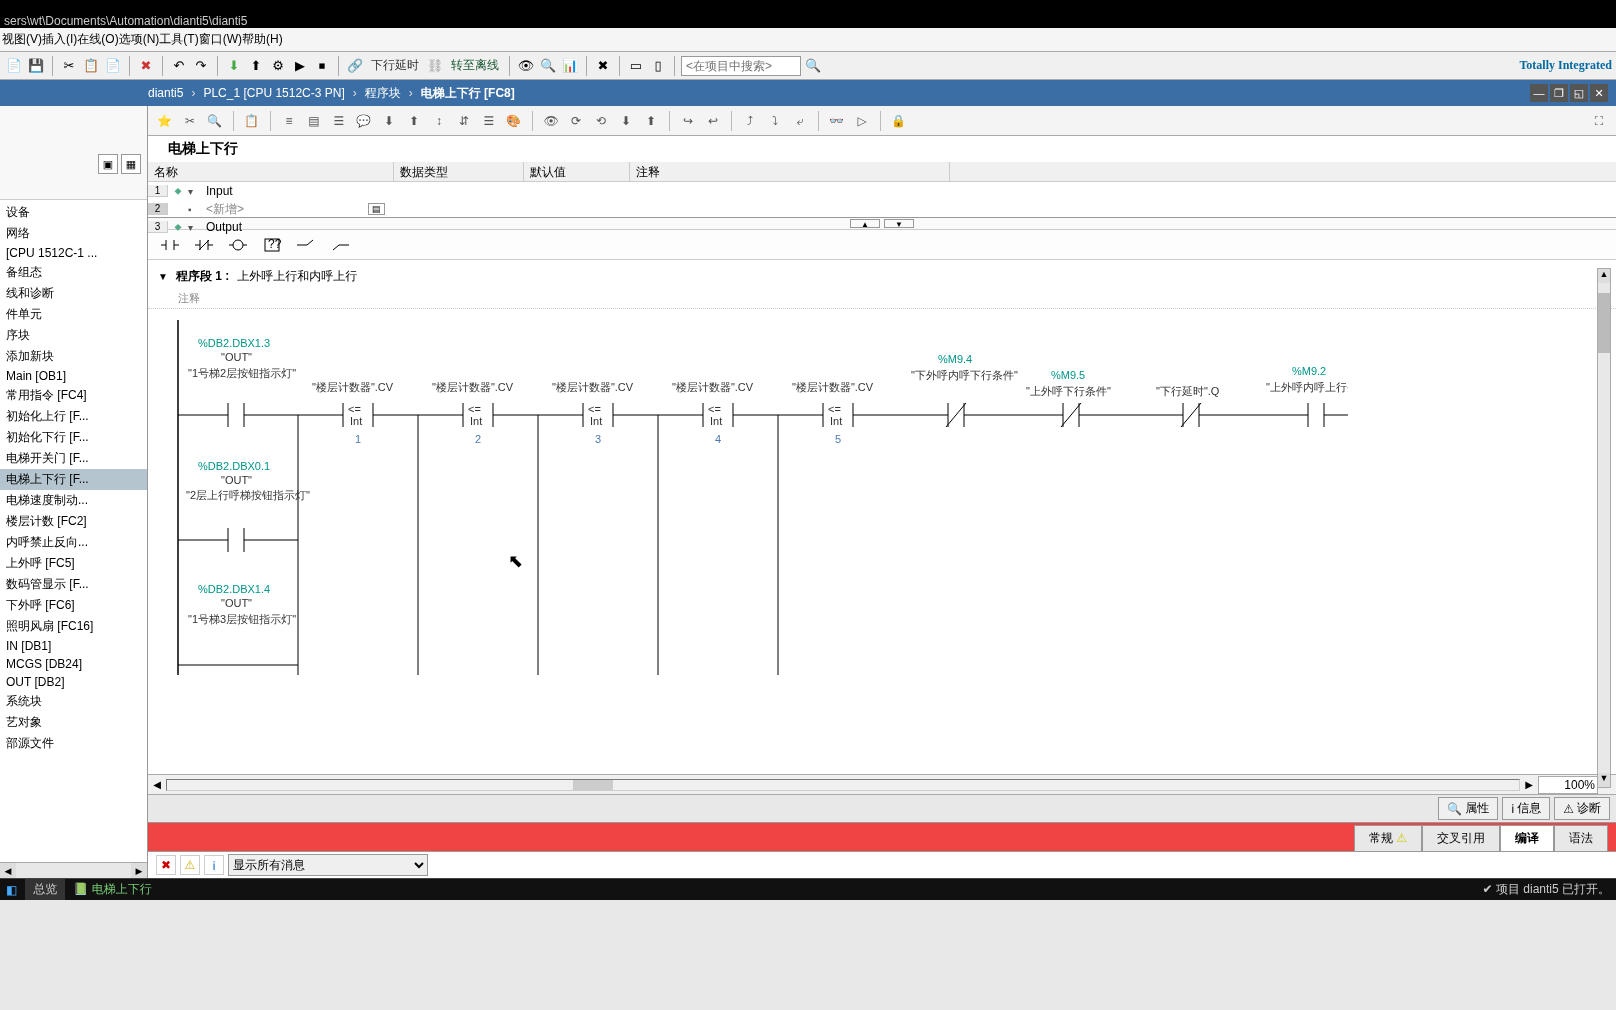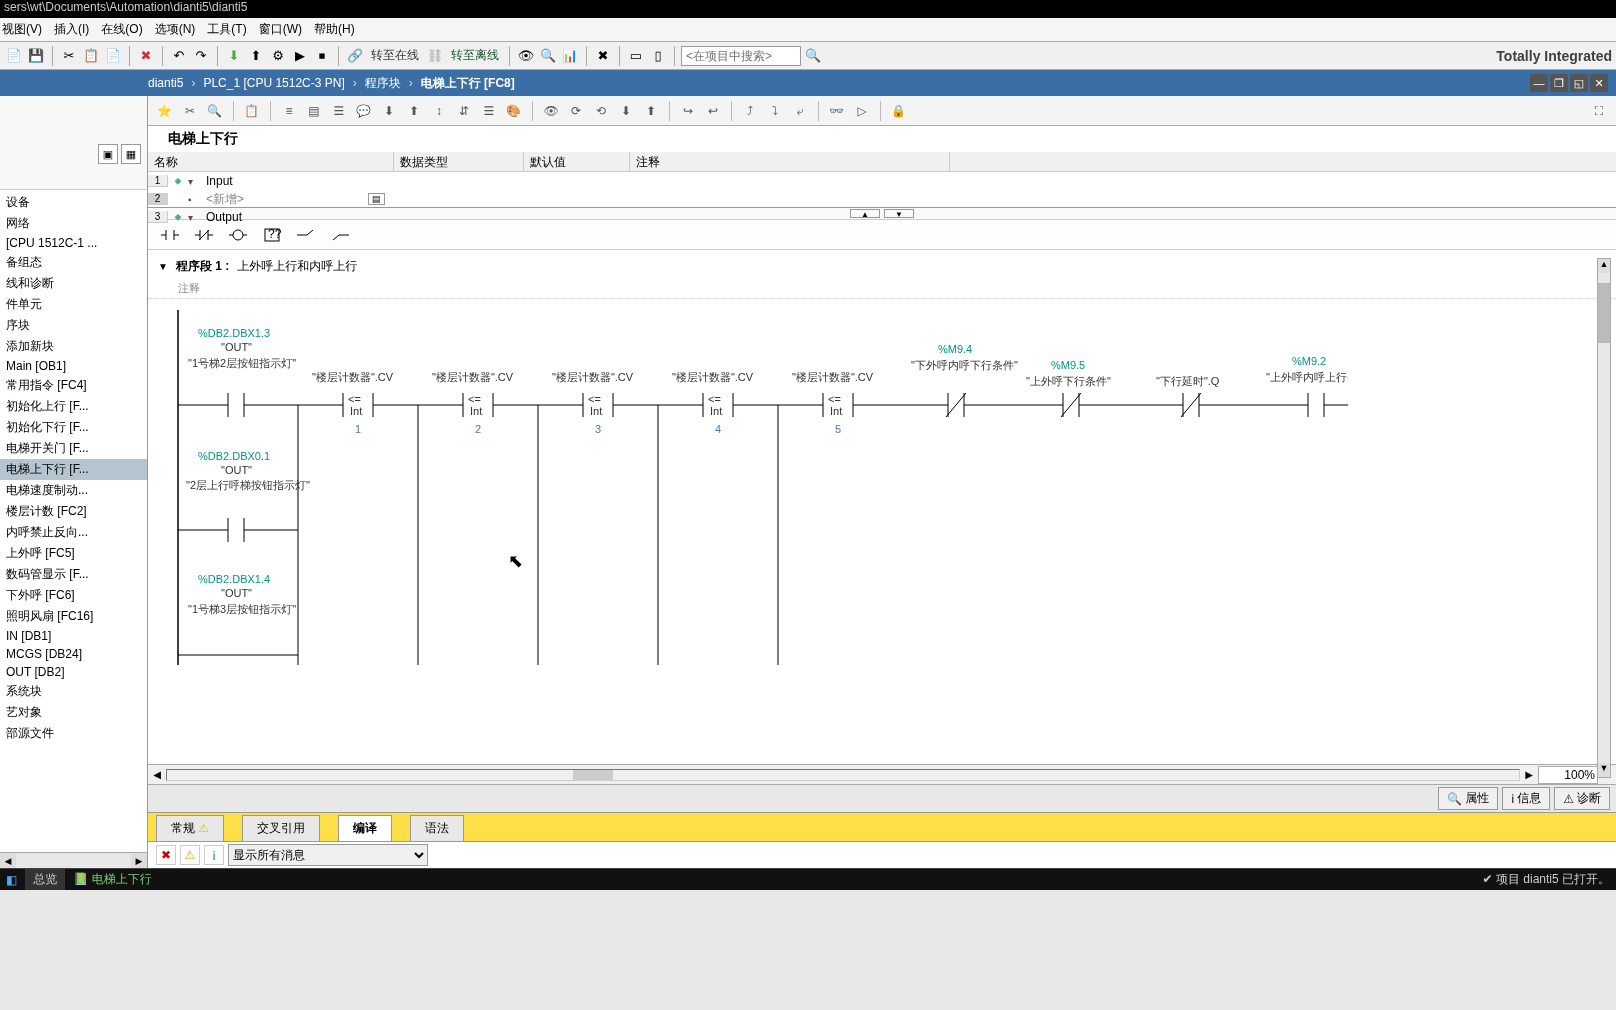--- a/index.html
+++ b/index.html
@@ -1,26 +1,26 @@
 <!DOCTYPE html>
 <html><head>
 <meta charset="utf-8">
 <style>
 * { box-sizing: border-box; margin: 0; padding: 0; font-family: "Microsoft YaHei", Arial, sans-serif; font-size: 12px; }
 body { background: #e8e8e8; width: 1616px; height: 1010px; overflow: hidden; position: relative; }
-.title-bar { background: #000; color: #ccc; height: 18px; padding: 0 4px; font-size: 11px; }
-.menu-bar { background: #f5f5f5; height: 24px; display: flex; align-items: center; padding: 0 2px; border-bottom: 1px solid #aaa; gap: 12px; }
+.title-bar { background: #000; color: #ccc; height: 18px; padding: 14px 4px; font-size: 11px; }
+.menu-bar { background: #f5f5f5; height: 24px; display: flex; align-items: center; padding: 0 2px; border-bottom: 1px solid #aaa; gap: 0; }
 .menu-bar span { cursor: pointer; }
 .toolbar { background: #f0f0f0; height: 28px; display: flex; align-items: center; padding: 0 4px; border-bottom: 1px solid #aaa; gap: 2px; }
 .toolbar .sep { width: 1px; height: 20px; background: #aaa; margin: 0 4px; }
 .toolbar .ico { width: 20px; height: 20px; display: flex; align-items: center; justify-content: center; cursor: pointer; font-size: 13px; }
 .toolbar .txt { padding: 0 4px; color: #333; }
 .toolbar .txt.gray { color: #14532d; }
 .toolbar input { height: 20px; border: 1px solid #999; padding: 0 4px; width: 120px; color: #777; }
-.toolbar .right { margin-left: auto; font-weight: bold; color: #404040; font-size: 14px; }
+.toolbar .right { margin-left: auto; font-weight: bold; color: #0369a1; font-size: 12px; font-family: Liberation Serif, serif; }
 .breadcrumb-bar { background: #3a6ea5; color: #fff; height: 26px; display: flex; align-items: center; padding: 0 8px; font-size: 13px; }
 .breadcrumb-bar .sep { margin: 0 8px; color: #ddd; }
 .breadcrumb-bar .last { font-weight: bold; }
 .win-controls { margin-left: auto; display: flex; gap: 2px; }
 .win-controls span { width: 18px; height: 18px; background: #555; color: #fff; display: flex; align-items: center; justify-content: center; cursor: pointer; font-size: 11px; }
 .main-layout { display: flex; height: 772px; }
 .left-panel { width: 148px; background: #fff; border-right: 1px solid #999; display: flex; flex-direction: column; }
 .left-spacer { flex: 0 0 94px; background: #f8f8f8; border-bottom: 1px solid #ccc; position: relative; }
 .left-spacer .split-icons { position: absolute; top: 48px; right: 6px; display: flex; gap: 3px; }
 .left-spacer .split-icons span { width: 20px; height: 20px; border: 1px solid #999; background: #fff; display: flex; align-items: center; justify-content: center; font-size: 11px; }
@@ -64,21 +64,21 @@
 .ladder text.mem { fill: #009688; }
 .ladder text.label { fill: #333; }
 .ladder text.num { fill: #4a7ab0; }
 .zoom-bar { height: 20px; display: flex; align-items: center; border-top: 1px solid #aaa; background: #f0f0f0; }
 .zoom-bar .harrow { width: 18px; font-size: 10px; text-align: center; cursor: pointer; }
 .zoom-bar .track { flex: 1; position: relative; height: 12px; border: 1px inset #ccc; }
 .zoom-bar .thumb { position: absolute; left: 30%; width: 40px; height: 10px; background: #ccc; }
 .zoom-bar input { width: 60px; border: 1px solid #aaa; height: 18px; text-align: right; padding-right: 2px; }
 .info-tabs-row { display: flex; justify-content: flex-end; gap: 4px; padding: 2px 6px; background: #e8e8e8; border-top: 1px solid #aaa; }
 .info-tabs-row .tab { padding: 2px 8px; border: 1px solid #999; background: #f0f0f0; font-size: 11px; display: flex; align-items: center; gap: 3px; cursor: pointer; }
-.tabs2 { display: flex; padding: 2px 8px 0; background: #fde047; border-top: 1px solid #999; gap: 18px; }
+.tabs2 { display: flex; padding: 2px 8px 0; background: #ef4444; border-top: 1px solid #999; gap: 0; justify-content: flex-end; }
 .tabs2 .tab { padding: 4px 14px; border: 1px solid #999; border-bottom: none; background: #e8e8e8; cursor: pointer; font-size: 12px; }
 .tabs2 .tab.active { background: #fff; font-weight: bold; }
 .msg-filter { display: flex; align-items: center; gap: 4px; padding: 2px 8px; background: #fff; border-top: 1px solid #999; }
 .msg-filter .ico { width: 20px; height: 20px; display: flex; align-items: center; justify-content: center; border: 1px solid #ccc; font-size: 12px; }
 .msg-filter select { height: 22px; width: 200px; border: 1px solid #999; }
 .status-bar { background: #111; color: #ccc; height: 22px; display: flex; align-items: center; padding: 0 6px; gap: 8px; font-size: 11px; border-top: 1px solid #444; }
 .status-bar .tab2 { background: #333; padding: 2px 8px; }
 .status-bar .active-tab { color: #7c7; }
 .status-bar .ic { color: #4af; }
 .status-bar .right { margin-left: auto; }
@@ -117,21 +117,21 @@
   <span class="ico">↶</span>
   <span class="ico">↷</span>
   <span class="sep"></span>
   <span class="ico" style="color:#4a4">⬇</span>
   <span class="ico">⬆</span>
   <span class="ico">⚙</span>
   <span class="ico">▶</span>
   <span class="ico">⏹</span>
   <span class="sep"></span>
   <span class="ico" style="color:#e80">🔗</span>
-  <span class="txt">转至在线</span>
+  <span class="txt">下行延时</span>
   <span class="ico" style="color:#999">⛓</span>
   <span class="txt gray">转至离线</span>
   <span class="sep"></span>
   <span class="ico">👁</span>
   <span class="ico">🔍</span>
   <span class="ico">📊</span>
   <span class="sep"></span>
   <span class="ico">✖</span>
   <span class="sep"></span>
   <span class="ico">▭</span>

